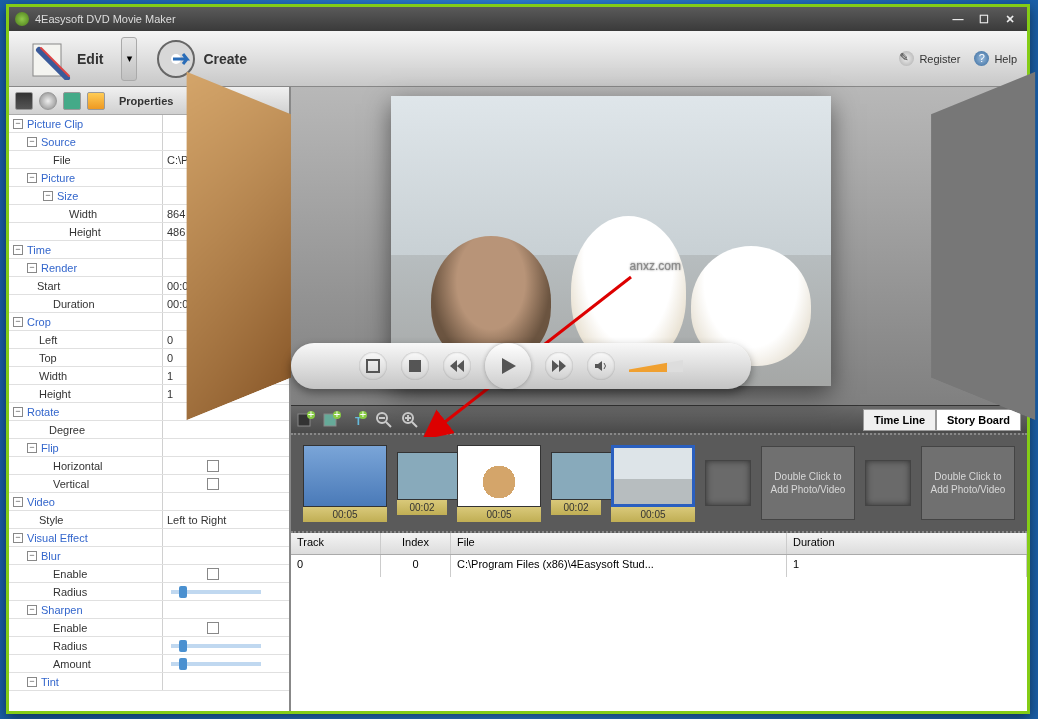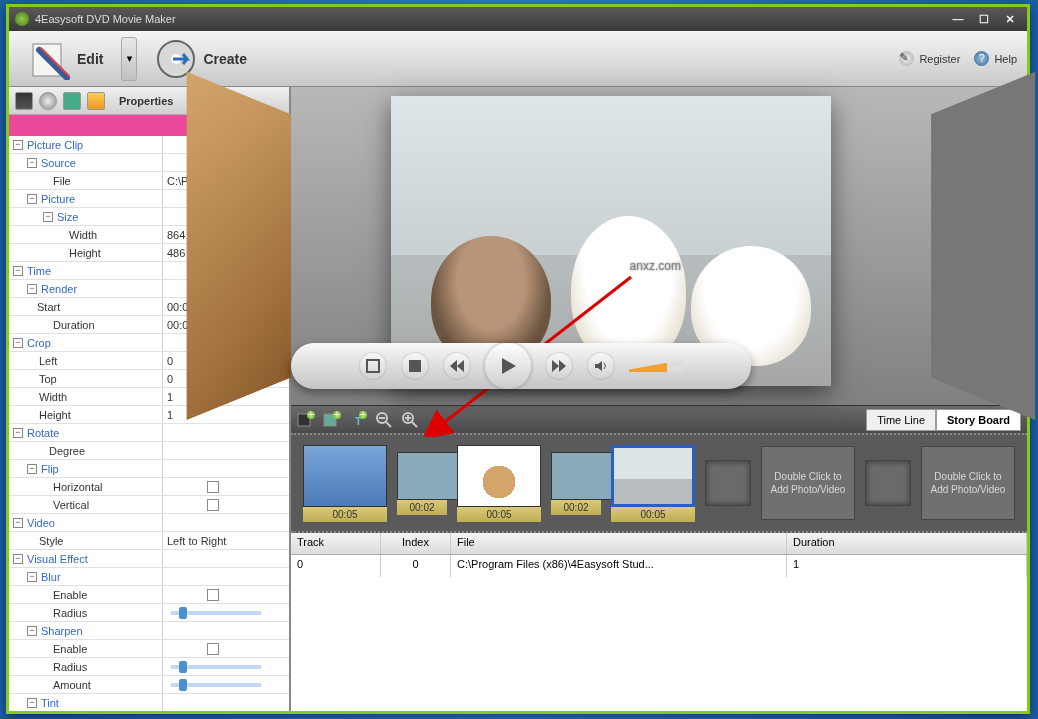--- a/index.html
+++ b/index.html
@@ -11,21 +11,21 @@
 .titlebar .wctl { width: 22px; height: 18px; margin-left: 4px; display: flex; align-items: center; justify-content: center; cursor: pointer; color: #eee; font-weight: bold; }
 .toolbar { height: 56px; background: linear-gradient(#f6f6f6, #c8c8c8); display: flex; align-items: center; padding: 0 10px; border-bottom: 1px solid #888; }
 .tool-btn { display: flex; align-items: center; gap: 6px; padding: 4px 10px; margin-right: 8px; border-radius: 4px; cursor: pointer; }
 .tool-btn .bigicon { width: 42px; height: 42px; }
 .tool-btn .lbl { font-size: 14px; font-weight: bold; color: #333; }
 .dropdown-arrow { width: 16px; height: 44px; display: flex; align-items: center; justify-content: center; background: linear-gradient(#e8e8e8,#c0c0c0); border: 1px solid #aaa; border-radius: 3px; margin-right: 8px; cursor: pointer; }
 .toolbar-right { margin-left: auto; display: flex; gap: 14px; }
 .link-btn { display: flex; align-items: center; gap: 5px; cursor: pointer; color: #333; }
 .link-btn .ico { width: 15px; height: 15px; border-radius: 50%; }
 .body { display: flex; height: calc(100% - 80px); }
-.left-panel { width: 282px; background: #ec4899; border-right: 2px solid #888; display: flex; flex-direction: column; gap: 21px; }
+.left-panel { width: 282px; background: #ec4899; border-right: 2px solid #888; display: flex; flex-direction: column; }
 .lp-tabs { height: 28px; background: linear-gradient(#f0f0f0,#d0d0d0); display: flex; align-items: center; padding: 0 6px; gap: 6px; border-bottom: 1px solid #aaa; }
 .lp-tab-ico { width: 18px; height: 18px; border: 1px solid #999; background: #fff; cursor: pointer; border-radius: 2px; }
 .lp-title { margin-left: 8px; font-weight: bold; color: #333; }
 .prop-tree { flex: 1; overflow-y: auto; background: #fff; position: relative; font-size: 11px; color: #333; }
 .prop-row { display: flex; border-bottom: 1px solid #e0e0e0; height: 18px; align-items: center; }
 .prop-label { display: flex; align-items: center; height: 100%; border-right: 1px solid #d0d0d0; }
 .prop-val { flex: 1; padding-left: 4px; height: 100%; display: flex; align-items: center; }
 .toggle { width: 10px; height: 10px; border: 1px solid #888; display: inline-flex; align-items: center; justify-content: center; margin-right: 4px; cursor: pointer; font-size: 9px; line-height: 1; color: #555; background: #fff; }
 .sect { color: #3366cc; }
 .checkbox { width: 12px; height: 12px; border: 1px solid #888; margin-left: 40px; background: #fff; }
@@ -45,21 +45,21 @@
 .watermark { position: absolute; left: 46%; top: 54%; color: #8a8a8a; font-size: 12px; text-shadow: 0 0 2px #666; pointer-events: none; }
 .arrow-annot { position: absolute; left: 130px; top: 180px; width: 220px; height: 170px; pointer-events: none; }
 .controls { position: absolute; bottom: 16px; width: 460px; height: 46px; background: linear-gradient(#f8f8f8,#c4c4c4); border-radius: 24px; display: flex; align-items: center; justify-content: center; gap: 14px; box-shadow: 0 4px 10px rgba(0,0,0,0.4); }
 .ctl-btn { width: 28px; height: 28px; border-radius: 50%; background: linear-gradient(#fafafa,#d0d0d0); display: flex; align-items: center; justify-content: center; cursor: pointer; color: #555; box-shadow: inset 0 0 2px #999; }
 .ctl-play { width: 46px; height: 46px; border-radius: 50%; background: linear-gradient(#fff,#ccc); display: flex; align-items: center; justify-content: center; cursor: pointer; box-shadow: 0 0 4px rgba(0,0,0,0.3); }
 .ctl-play svg { width: 20px; height: 20px; }
 .vol-slider { width: 54px; height: 12px; background: linear-gradient(to right, #f0a030 70%, #ddd 70%); clip-path: polygon(0 80%, 100% 0, 100% 100%, 0 100%); }
 .timeline-bar { height: 28px; background: linear-gradient(#6a6a6a,#4a4a4a); display: flex; align-items: center; padding: 0 6px; gap: 8px; border-top: 1px solid #333; }
 .tl-ico { width: 18px; height: 18px; cursor: pointer; color: #9fd080; }
 .tl-tabs { margin-left: auto; display: flex; }
-.tl-tab { background: #f0f0f0; padding: 4px 10px; border: 1px solid #999; cursor: pointer; font-size: 11px; }
+.tl-tab { background: #f0f0f0; padding: 4px 10px; border: 1px solid #999; cursor: pointer; font-size: 11px; font-weight: bold; }
 .tl-tab.active { background: #fff; font-weight: bold; }
 .storyboard { height: 100px; background: #5a5a5a; display: flex; align-items: center; gap: 10px; padding: 0 12px; overflow-x: hidden; border-top: 2px dotted #888; border-bottom: 2px dotted #888; }
 .clip { width: 84px; text-align: center; }
 .clip-thumb { width: 84px; height: 62px; background: #888; border: 1px solid #333; position: relative; }
 .clip-thumb.selected { border: 3px solid #2a5fbf; }
 .clip-time { background: linear-gradient(#d9c97a,#c0ae54); color: #333; padding: 2px 0; font-size: 10px; }
 .trans { width: 46px; height: 46px; background: #6a6a6a; border: 1px solid #444; box-shadow: inset 0 0 6px #333; }
 .placeholder { width: 94px; height: 74px; background: #707070; color: #d8d8d8; display: flex; align-items: center; justify-content: center; text-align: center; border: 1px solid #444; font-size: 10px; line-height: 1.3; padding: 4px; }
 .track-table { flex: 1; background: #fff; display: flex; flex-direction: column; }
 .tt-head { display: flex; background: linear-gradient(#f4f4f4,#dcdcdc); border-bottom: 1px solid #aaa; height: 22px; }

